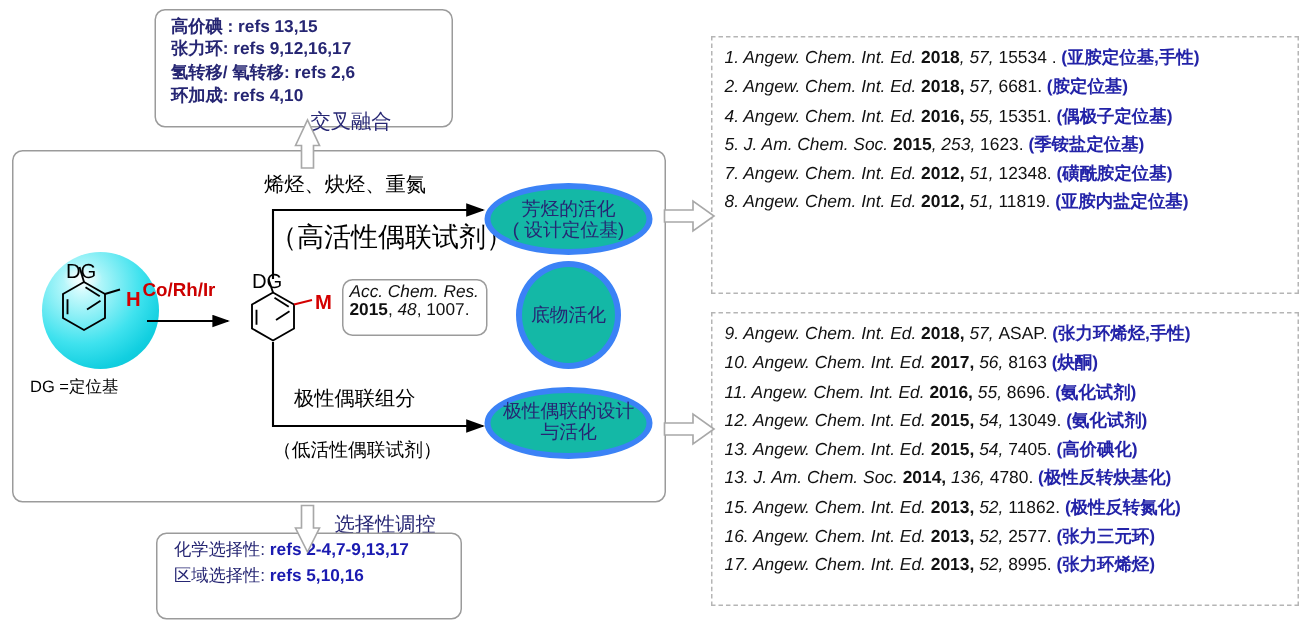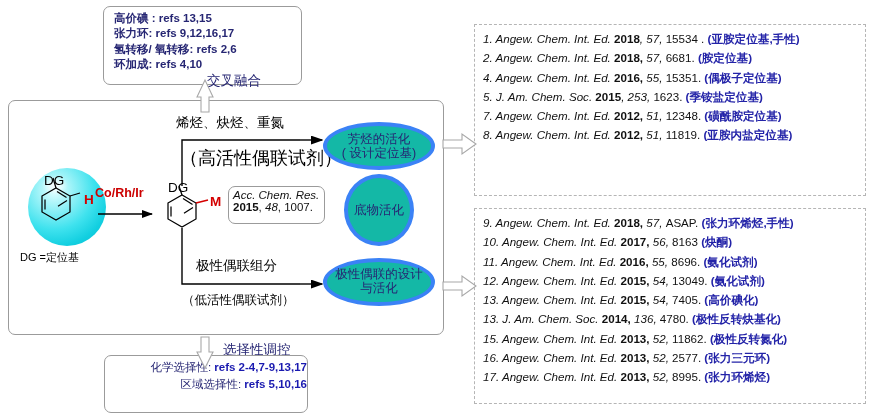--- a/index.html
+++ b/index.html
@@ -124,21 +124,21 @@
   #ell-sub   { left: 344px; top: 174px; width: 70px;  height: 72px; z-index: 3;}
   #ell-polar { left: 323px; top: 258px; width: 112px; height: 48px; font-family: Liberation Mono, monospace; }
 
   
   #sel-label { left: 223px; top: 341px; font-size: 13.5px; color: #262673; white-space: nowrap;}
   #sel-box {
     left: 104px; top: 355px; width: 204px; height: 58px;
     padding: 3px 0 0 11px;
   }
   #sel-box .line {
-    font-size: 11.5px; line-height: 17px; white-space: nowrap; color: #262673; text-align: right;
+    font-size: 11.5px; line-height: 17px; white-space: nowrap; color: #262673;
   }
   #sel-box .k { color: #262673; font-weight: normal; }
   #sel-box .v { color: #1a1ab0; font-weight: bold; }
 
   #cross-label { left: 207px; top: 72px; font-size: 13.5px; color: #262673; white-space: nowrap; }
 
   
   #refs-top {
     left: 474px; top: 24px; width: 392px; height: 172px;
     padding: 4px 0 0 8px;

